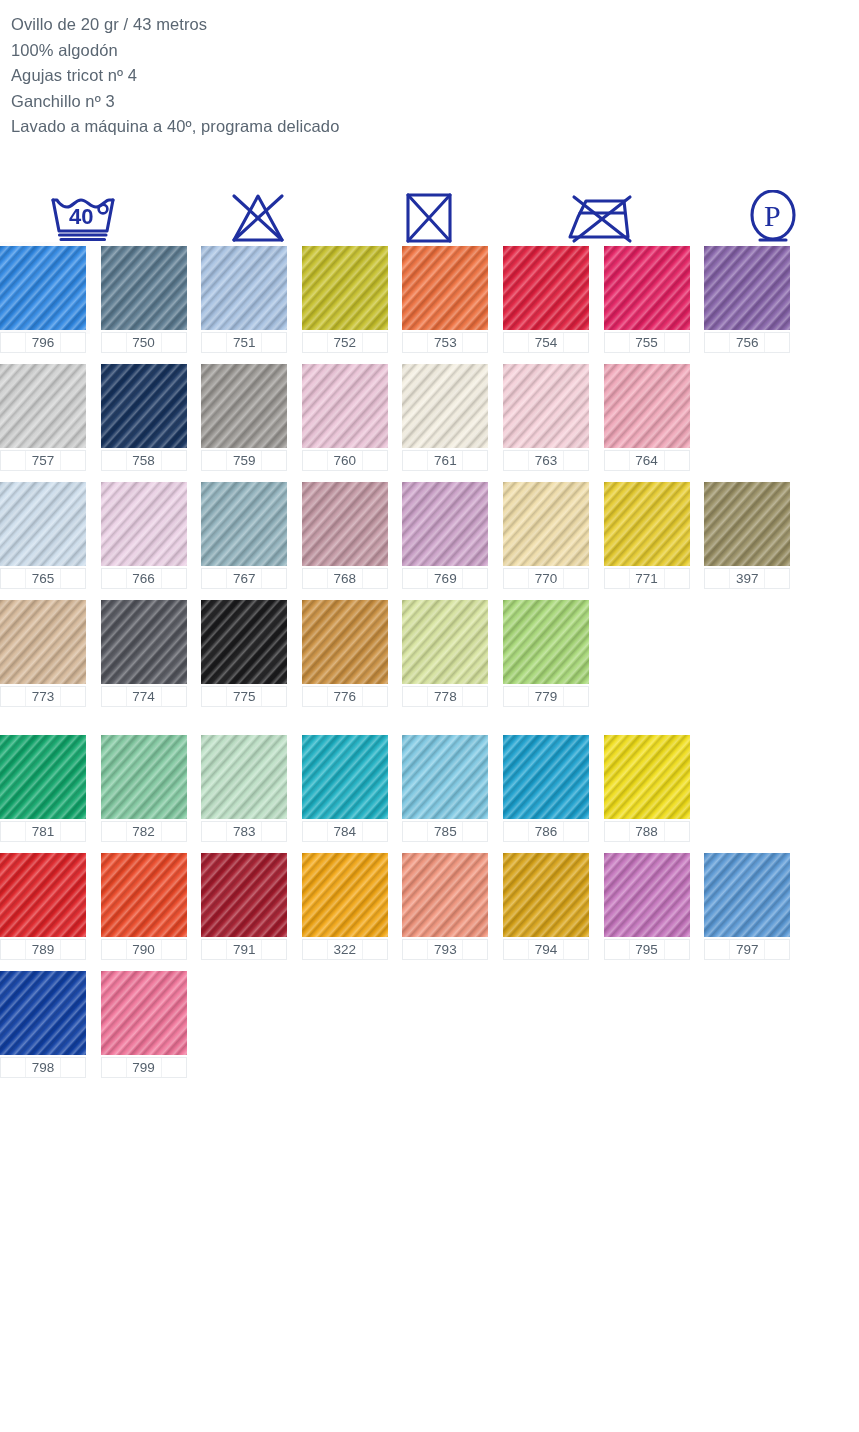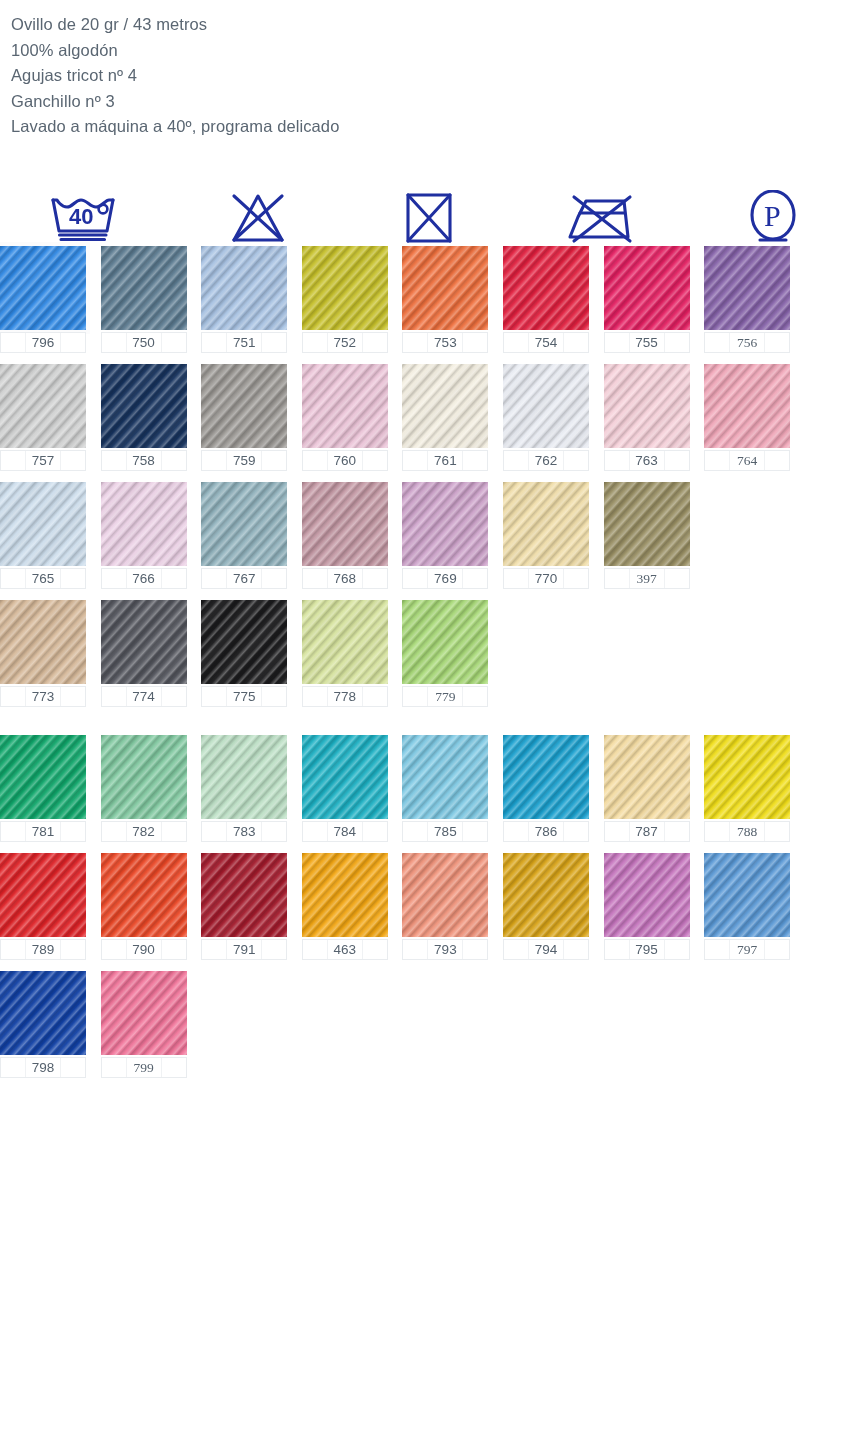--- a/index.html
+++ b/index.html
@@ -64,21 +64,21 @@
   .swatch-row.gap-after {
     margin-bottom: 28px;
   }
   .swatch-cell {
     width: 86px;
     margin-right: 14.6px;
     display: flex;
     flex-direction: column;
     align-items: stretch;
   }
-  .swatch-cell:last-child { margin-right: 0; font-family: Liberation Serif, serif; }
+  .swatch-cell:last-child { margin-right: 0; }
 
   .swatch-img {
     width: 86px;
     height: 84px;
     position: relative;
     overflow: hidden;
     background-repeat: repeat;
   }
   
   .swatch-img::after {
@@ -301,26 +301,20 @@
           <span>760</span>
         </div>
     </div>
     <div class="swatch-cell">
       <div class="swatch-img" style="background-color: rgb(245, 240, 226);"></div>
       <div class="swatch-label">
           <span>761</span>
         </div>
     </div>
     <div class="swatch-cell">
-      <div class="swatch-img" style="background-color: rgb(235, 238, 245);"></div>
-      <div class="swatch-label">
-          <span>762</span>
-        </div>
-    </div>
-    <div class="swatch-cell">
       <div class="swatch-img" style="background-color: rgb(249, 211, 220);"></div>
       <div class="swatch-label">
           <span>763</span>
         </div>
     </div>
     <div class="swatch-cell">
       <div class="swatch-img" style="background-color: rgb(244, 169, 187);"></div>
       <div class="swatch-label">
           <span>764</span>
         </div>
@@ -358,20 +352,26 @@
           <span>769</span>
         </div>
     </div>
     <div class="swatch-cell">
       <div class="swatch-img" style="background-color: rgb(243, 224, 171);"></div>
       <div class="swatch-label">
           <span>770</span>
         </div>
     </div>
     <div class="swatch-cell">
+      <div class="swatch-img" style="background-color: rgb(234, 207, 46);"></div>
+      <div class="swatch-label">
+          <span>771</span>
+        </div>
+    </div>
+    <div class="swatch-cell">
       <div class="swatch-img" style="background-color: rgb(155, 145, 101);"></div>
       <div class="swatch-label">
           <span>397</span>
         </div>
     </div>
   </div>
 
   <div class="swatch-row gap-after">
     <div class="swatch-cell">
       <div class="swatch-img" style="background-color: rgb(217, 187, 155);"></div>
@@ -385,20 +385,26 @@
           <span>774</span>
         </div>
     </div>
     <div class="swatch-cell">
       <div class="swatch-img" style="background-color: rgb(26, 26, 28);"></div>
       <div class="swatch-label">
           <span>775</span>
         </div>
     </div>
     <div class="swatch-cell">
+      <div class="swatch-img" style="background-color: rgb(205, 145, 64);"></div>
+      <div class="swatch-label">
+          <span>776</span>
+        </div>
+    </div>
+    <div class="swatch-cell">
       <div class="swatch-img" style="background-color: rgb(217, 230, 160);"></div>
       <div class="swatch-label">
           <span>778</span>
         </div>
     </div>
     <div class="swatch-cell">
       <div class="swatch-img" style="background-color: rgb(169, 219, 120);"></div>
       <div class="swatch-label">
           <span>779</span>
         </div>
@@ -436,26 +442,20 @@
           <span>785</span>
         </div>
     </div>
     <div class="swatch-cell">
       <div class="swatch-img" style="background-color: rgb(26, 163, 210);"></div>
       <div class="swatch-label">
           <span>786</span>
         </div>
     </div>
     <div class="swatch-cell">
-      <div class="swatch-img" style="background-color: rgb(248, 223, 164);"></div>
-      <div class="swatch-label">
-          <span>787</span>
-        </div>
-    </div>
-    <div class="swatch-cell">
       <div class="swatch-img" style="background-color: rgb(244, 225, 24);"></div>
       <div class="swatch-label">
           <span>788</span>
         </div>
     </div>
   </div>
 
   <div class="swatch-row">
     <div class="swatch-cell">
       <div class="swatch-img" style="background-color: rgb(227, 34, 39);"></div>
@@ -471,21 +471,21 @@
     </div>
     <div class="swatch-cell">
       <div class="swatch-img" style="background-color: rgb(166, 26, 44);"></div>
       <div class="swatch-label">
           <span>791</span>
         </div>
     </div>
     <div class="swatch-cell">
       <div class="swatch-img" style="background-color: rgb(246, 168, 18);"></div>
       <div class="swatch-label">
-          <span>463</span>
+          <span>322</span>
         </div>
     </div>
     <div class="swatch-cell">
       <div class="swatch-img" style="background-color: rgb(243, 149, 124);"></div>
       <div class="swatch-label">
           <span>793</span>
         </div>
     </div>
     <div class="swatch-cell">
       <div class="swatch-img" style="background-color: rgb(220, 166, 23);"></div>

